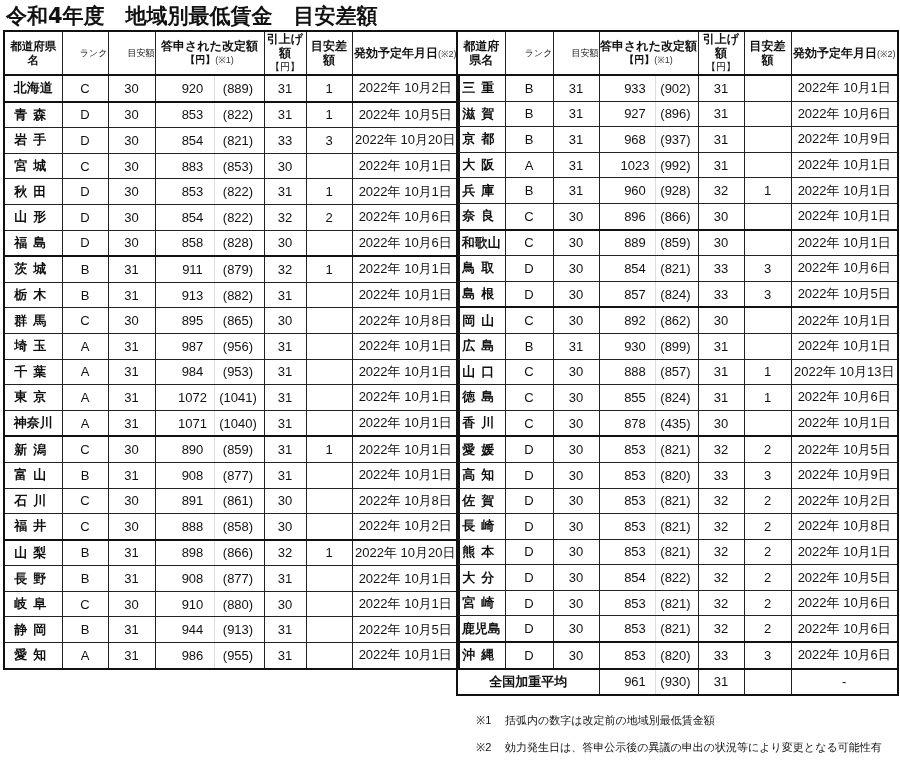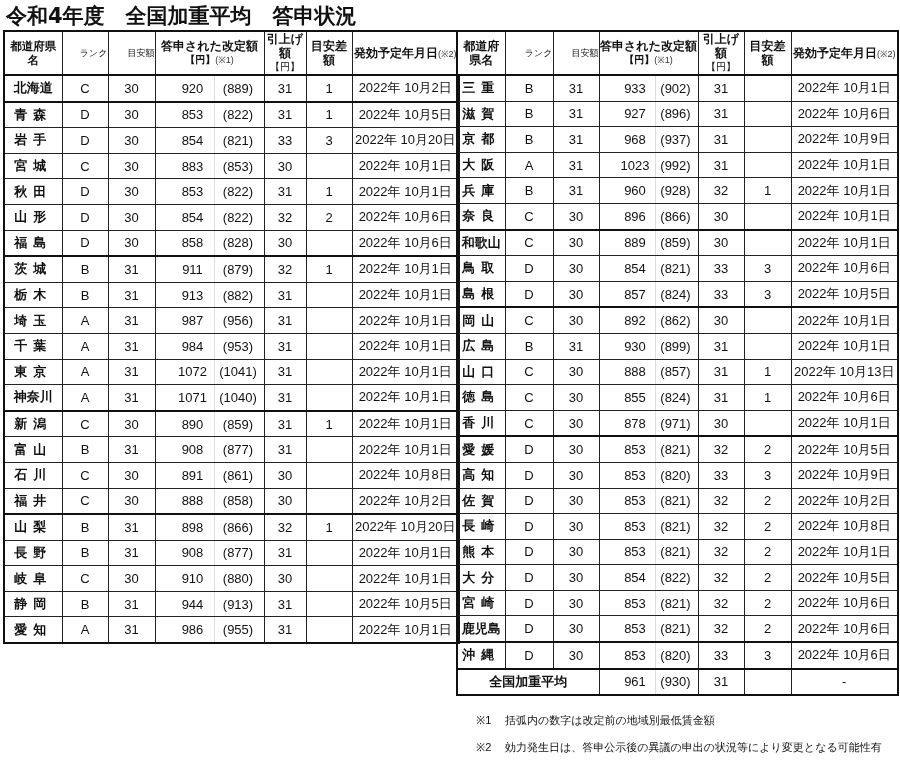--- a/index.html
+++ b/index.html
@@ -22,21 +22,21 @@
   .amt { font-size:14px; border-right:1px solid #ddd !important; text-align:left; padding-left:16px !important; }
   .prev { font-size:9px; text-align:right; padding-right:2px !important; border-left:1px solid #ddd !important; }
   .date { font-size:12px;border-radius:6px; }
   .avg-label { font-weight:bold; font-size:12px; }
   .notes { position:absolute; left:476px; font-size:11px; font-family:"Liberation Sans", sans-serif; }
   .notes span.mark { display:inline-block; width:26px; }
 </style>
 </head>
 <body>
 
-<div class="title">令和4年度　全国加重平均　答申状況</div>
+<div class="title">令和4年度　地域別最低賃金　目安差額</div>
 
 <table class="tbl" id="tbl-left" style="left:3px; top:30px; width:455px;">
   <colgroup>
     <col style="width:58px">
       <col style="width:46px">
       <col style="width:47px">
     <col style="width:59px">
       <col style="width:50px">
       <col style="width:42px">
     <col style="width:46px">
@@ -142,20 +142,30 @@
       </tr>
       <tr>
         <td class="pref">栃木</td>
         <td class="rank">B</td>
         <td class="meyasu">31</td>
         <td class="amt">913</td>
         <td class="prev">(882)</td>
         <td>31</td>
         <td></td>
         <td class="date">2022年 10月1日</td>
+      </tr>
+      <tr>
+        <td class="pref">群馬</td>
+        <td class="rank">C</td>
+        <td class="meyasu">30</td>
+        <td class="amt">895</td>
+        <td class="prev">(865)</td>
+        <td>30</td>
+        <td></td>
+        <td class="date">2022年 10月8日</td>
       </tr>
       <tr>
         <td class="pref">埼玉</td>
         <td class="rank">A</td>
         <td class="meyasu">31</td>
         <td class="amt">987</td>
         <td class="prev">(956)</td>
         <td>31</td>
         <td></td>
         <td class="date">2022年 10月1日</td>
@@ -440,21 +450,21 @@
         <td class="prev">(824)</td>
         <td>31</td>
         <td>1</td>
         <td class="date">2022年 10月6日</td>
       </tr>
       <tr>
         <td class="pref">香川</td>
         <td class="rank">C</td>
         <td class="meyasu">30</td>
         <td class="amt">878</td>
-        <td class="prev">(971)</td>
+        <td class="prev">(435)</td>
         <td>30</td>
         <td></td>
         <td class="date">2022年 10月1日</td>
       </tr>
       <tr class="thick">
         <td class="pref">愛媛</td>
         <td class="rank">D</td>
         <td class="meyasu">30</td>
         <td class="amt">853</td>
         <td class="prev">(821)</td>

